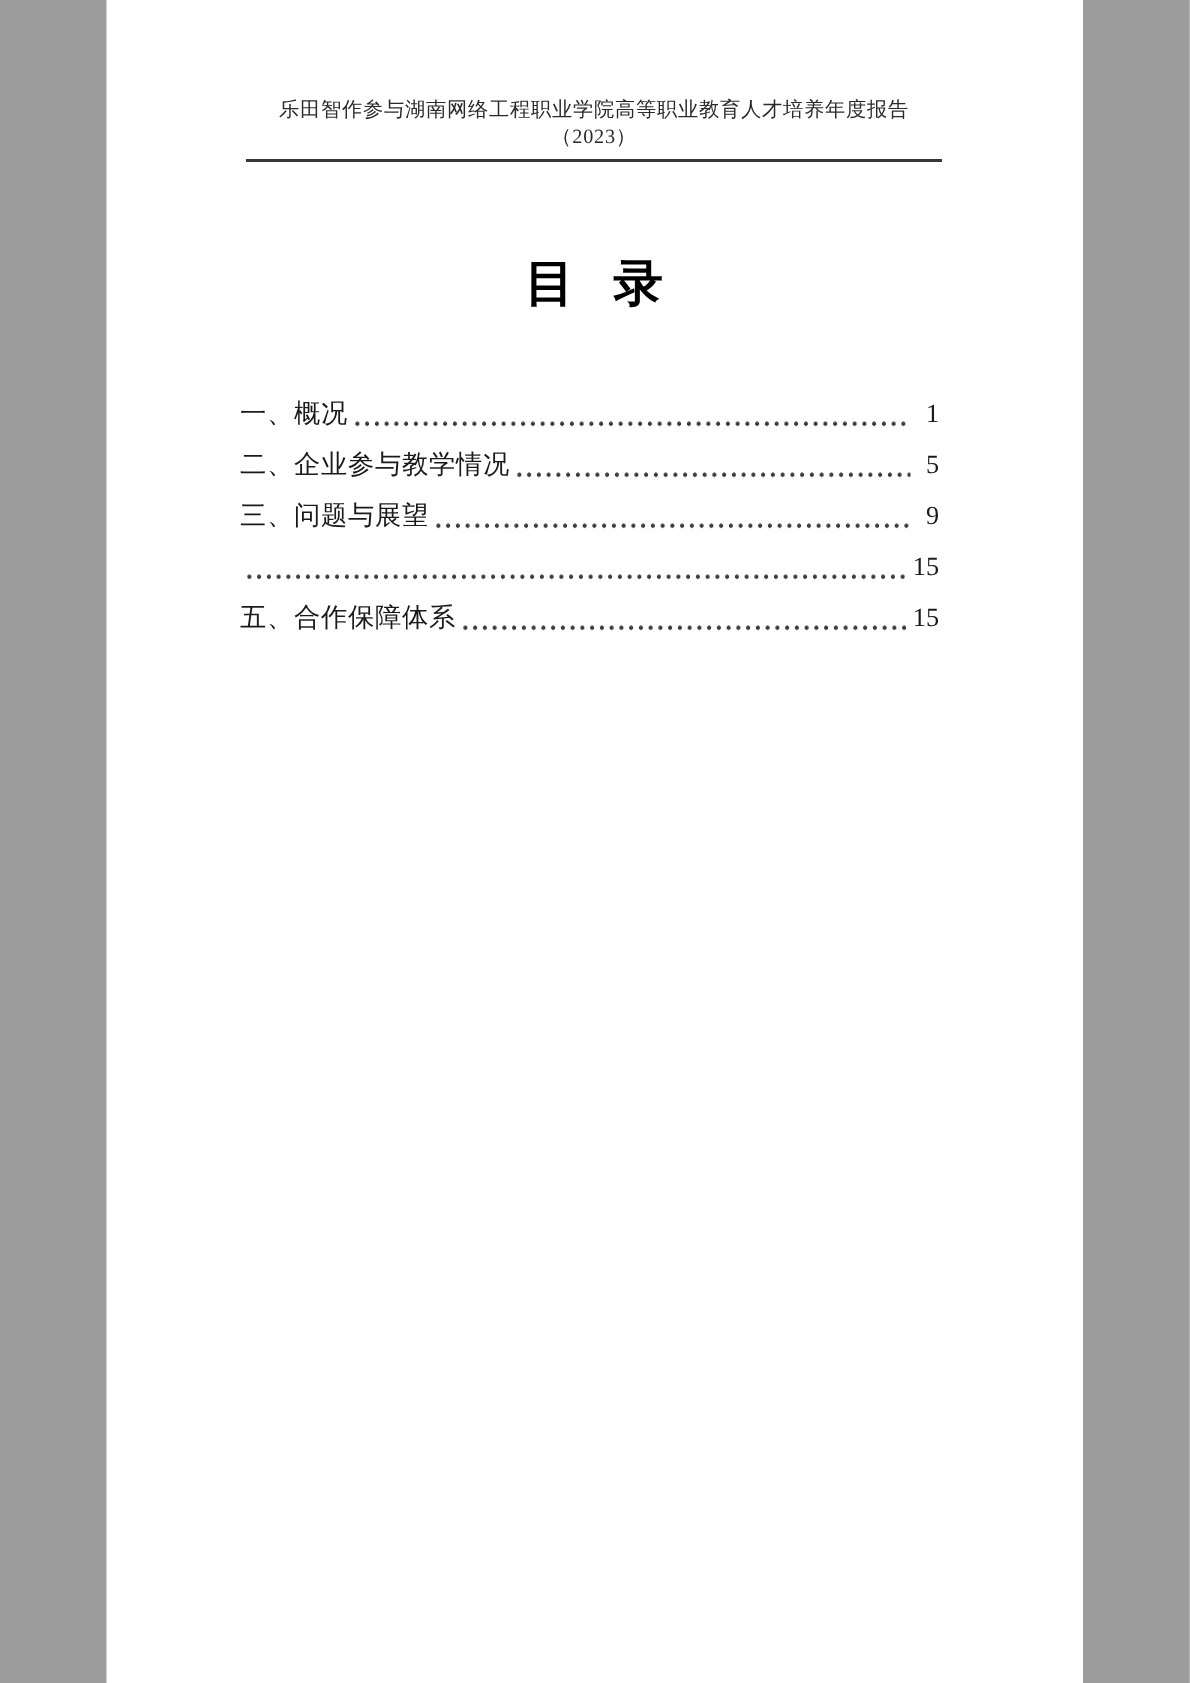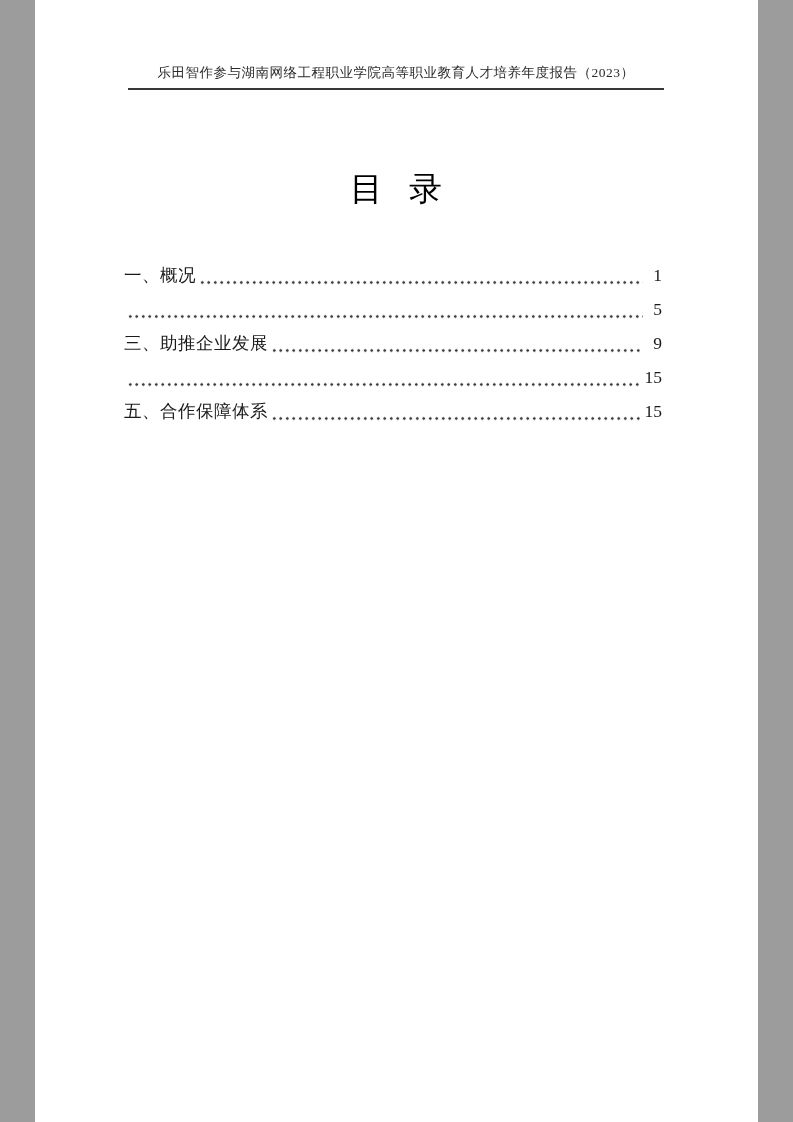--- a/index.html
+++ b/index.html
@@ -1,21 +1,21 @@
 <!DOCTYPE html>
 <html><head>
 <meta charset="utf-8">
 <style>
   * { margin: 0; padding: 0; box-sizing: border-box; }
   html, body { background: #9c9c9c; }
   body { display: flex; justify-content: center; }
 
   .page {
     position: relative;
-    width: 723px;
+    width: 651px;
     height: 1122px;
     background: #ffffff;
     font-family: "Liberation Serif", "DejaVu Serif", serif;
     color: #1f1f1f;
     overflow: hidden;
   }
 
   .running-header {
     position: absolute;
     top: 64px;
@@ -30,21 +30,21 @@
     line-height: 18px;
   }
 
   .doc-title {
     position: absolute;
     top: 170px;
     left: 0;
     right: 0;
     text-align: center;
     font-family: "Liberation Sans", "DejaVu Sans", sans-serif;
-    font-weight: 400;
+    font-weight: 700;
     font-size: 33px;
     line-height: 38px;
     color: #000000;
     word-spacing: 0.45em;
     letter-spacing: 1px;
   }
 
   .toc {
     position: absolute;
     top: 258px;
@@ -92,25 +92,26 @@
 
   <div class="doc-title">目 录</div>
 
   <ul class="toc">
     <li class="toc-row">
       <span class="toc-label">一、概况</span>
       <span class="toc-dots"></span>
       <span class="toc-page">1</span>
     </li>
     <li class="toc-row">
+      <span class="toc-label">二、企业参与教学情况</span>
       <span class="toc-dots"></span>
       <span class="toc-page">5</span>
     </li>
     <li class="toc-row">
-      <span class="toc-label">三、助推企业发展</span>
+      <span class="toc-label">三、问题与展望</span>
       <span class="toc-dots"></span>
       <span class="toc-page">9</span>
     </li>
     <li class="toc-row">
       <span class="toc-dots"></span>
       <span class="toc-page">15</span>
     </li>
     <li class="toc-row">
       <span class="toc-label">五、合作保障体系</span>
       <span class="toc-dots"></span>

